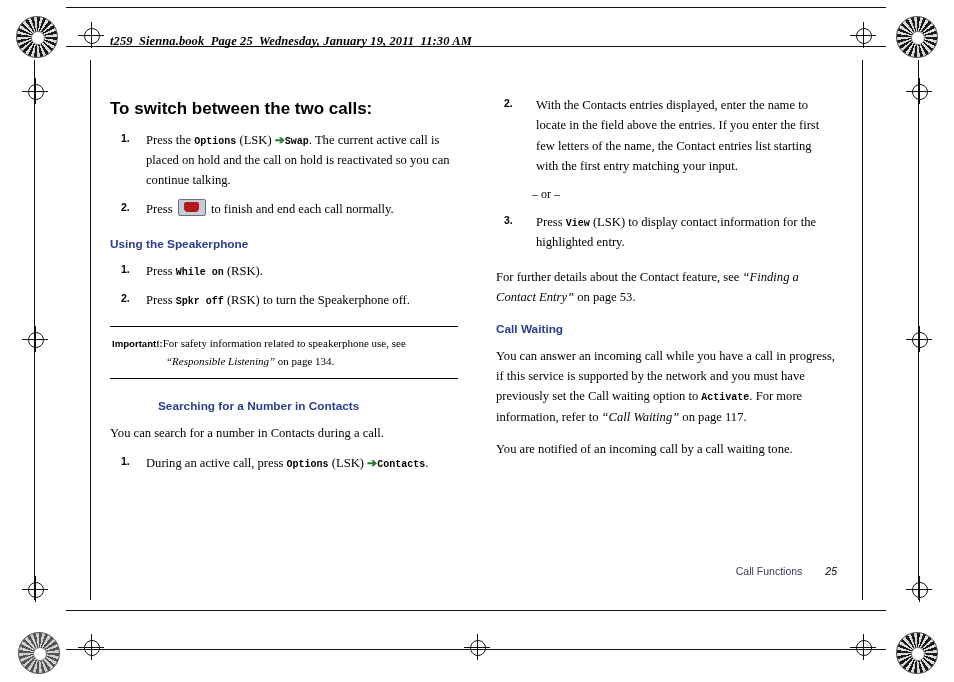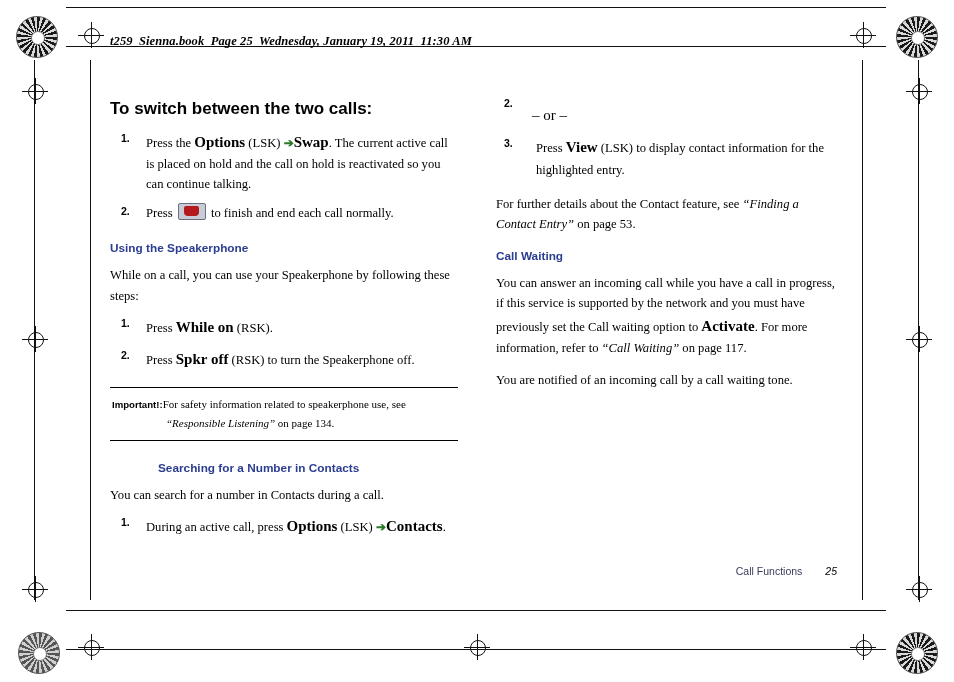--- a/index.html
+++ b/index.html
@@ -132,22 +132,22 @@
     left: 11px;
     top: 0;
     font-family: "Liberation Sans", sans-serif;
     font-size: 10.5px;
     font-weight: bold;
   }
   .num-item.wide { padding-left: 40px; }
   .num-item.wide > .num { left: 8px; }
 
   b.kw {
-    font-family: Liberation Serif, serif;
-    font-size: 15px;
+    font-family: Liberation Mono, monospace;
+    font-size: 10px;
     font-weight: bold;
     margin-top: 16px;
   }
   .arrow {
     font-family: "Liberation Sans", sans-serif;
     font-weight: bold;
     color: #2b7a2b;
     font-size: 12px;
   }
   i.em { font-style: italic; }
@@ -194,21 +194,21 @@
     display: block;
     margin-left: 54px;
     font-family: "Liberation Serif", serif;
     font-size: 11px;
   }
 
   .dash-or {
     margin: 0 0 8px 0;
     padding-left: 36px;
     font-family: "Liberation Serif", serif;
-    font-size: 15px;
+    font-size: 12px;
   }
   .cont {
     margin: 0 0 9px 0;
     padding-left: 36px;
     font-family: "Liberation Serif", serif;
     font-size: 12.6px;
     line-height: 1.62;
   }
 
   
@@ -313,21 +313,20 @@
     <span><span>Press the </span><b class="kw">Options</b><span> (LSK) </span><span class="arrow">➔</span><b class="kw">Swap</b><span>. The current active call is placed on hold and the call on hold is reactivated so you can continue talking.</span></span>
   </div>
 
   <div class="num-item">
     <span class="num">2.</span>
     <span><span>Press </span><span class="endkey"></span><span> to finish and end each call normally.</span></span>
   </div>
 
   <div class="h-blue">Using the Speakerphone</div>
 
-  <p class="body indent1">While on a call, you can use your Speakerphone by following these steps:</p>
 
   <div class="num-item">
     <span class="num">1.</span>
     <span><span>Press </span><b class="kw">While on</b><span> (RSK).</span></span>
   </div>
 
   <div class="num-item">
     <span class="num">2.</span>
     <span><span>Press </span><b class="kw">Spkr off</b><span> (RSK) to turn the Speakerphone off.</span></span>
   </div>
@@ -345,20 +344,21 @@
     <span class="num">1.</span>
     <span><span>During an active call, press </span><b class="kw">Options</b><span> (LSK) </span><span class="arrow">➔</span><b class="kw">Contacts</b><span>.</span></span>
   </div>
 
 </div>
 
 <div class="col col-right">
 
   <div class="num-item wide">
     <span class="num">2.</span>
+    <span>With the Contacts entries displayed, enter the name to locate in the field above the entries. If you enter the first few letters of the name, the Contact entries list starting with the first entry matching your input.</span>
   </div>
 
   <div class="dash-or">– or –</div>
 
 
   <div class="num-item wide" style="margin-top:4px;">
     <span class="num">3.</span>
     <span><span>Press </span><b class="kw">View</b><span> (LSK) to display contact information for the highlighted entry.</span></span>
   </div>
 

